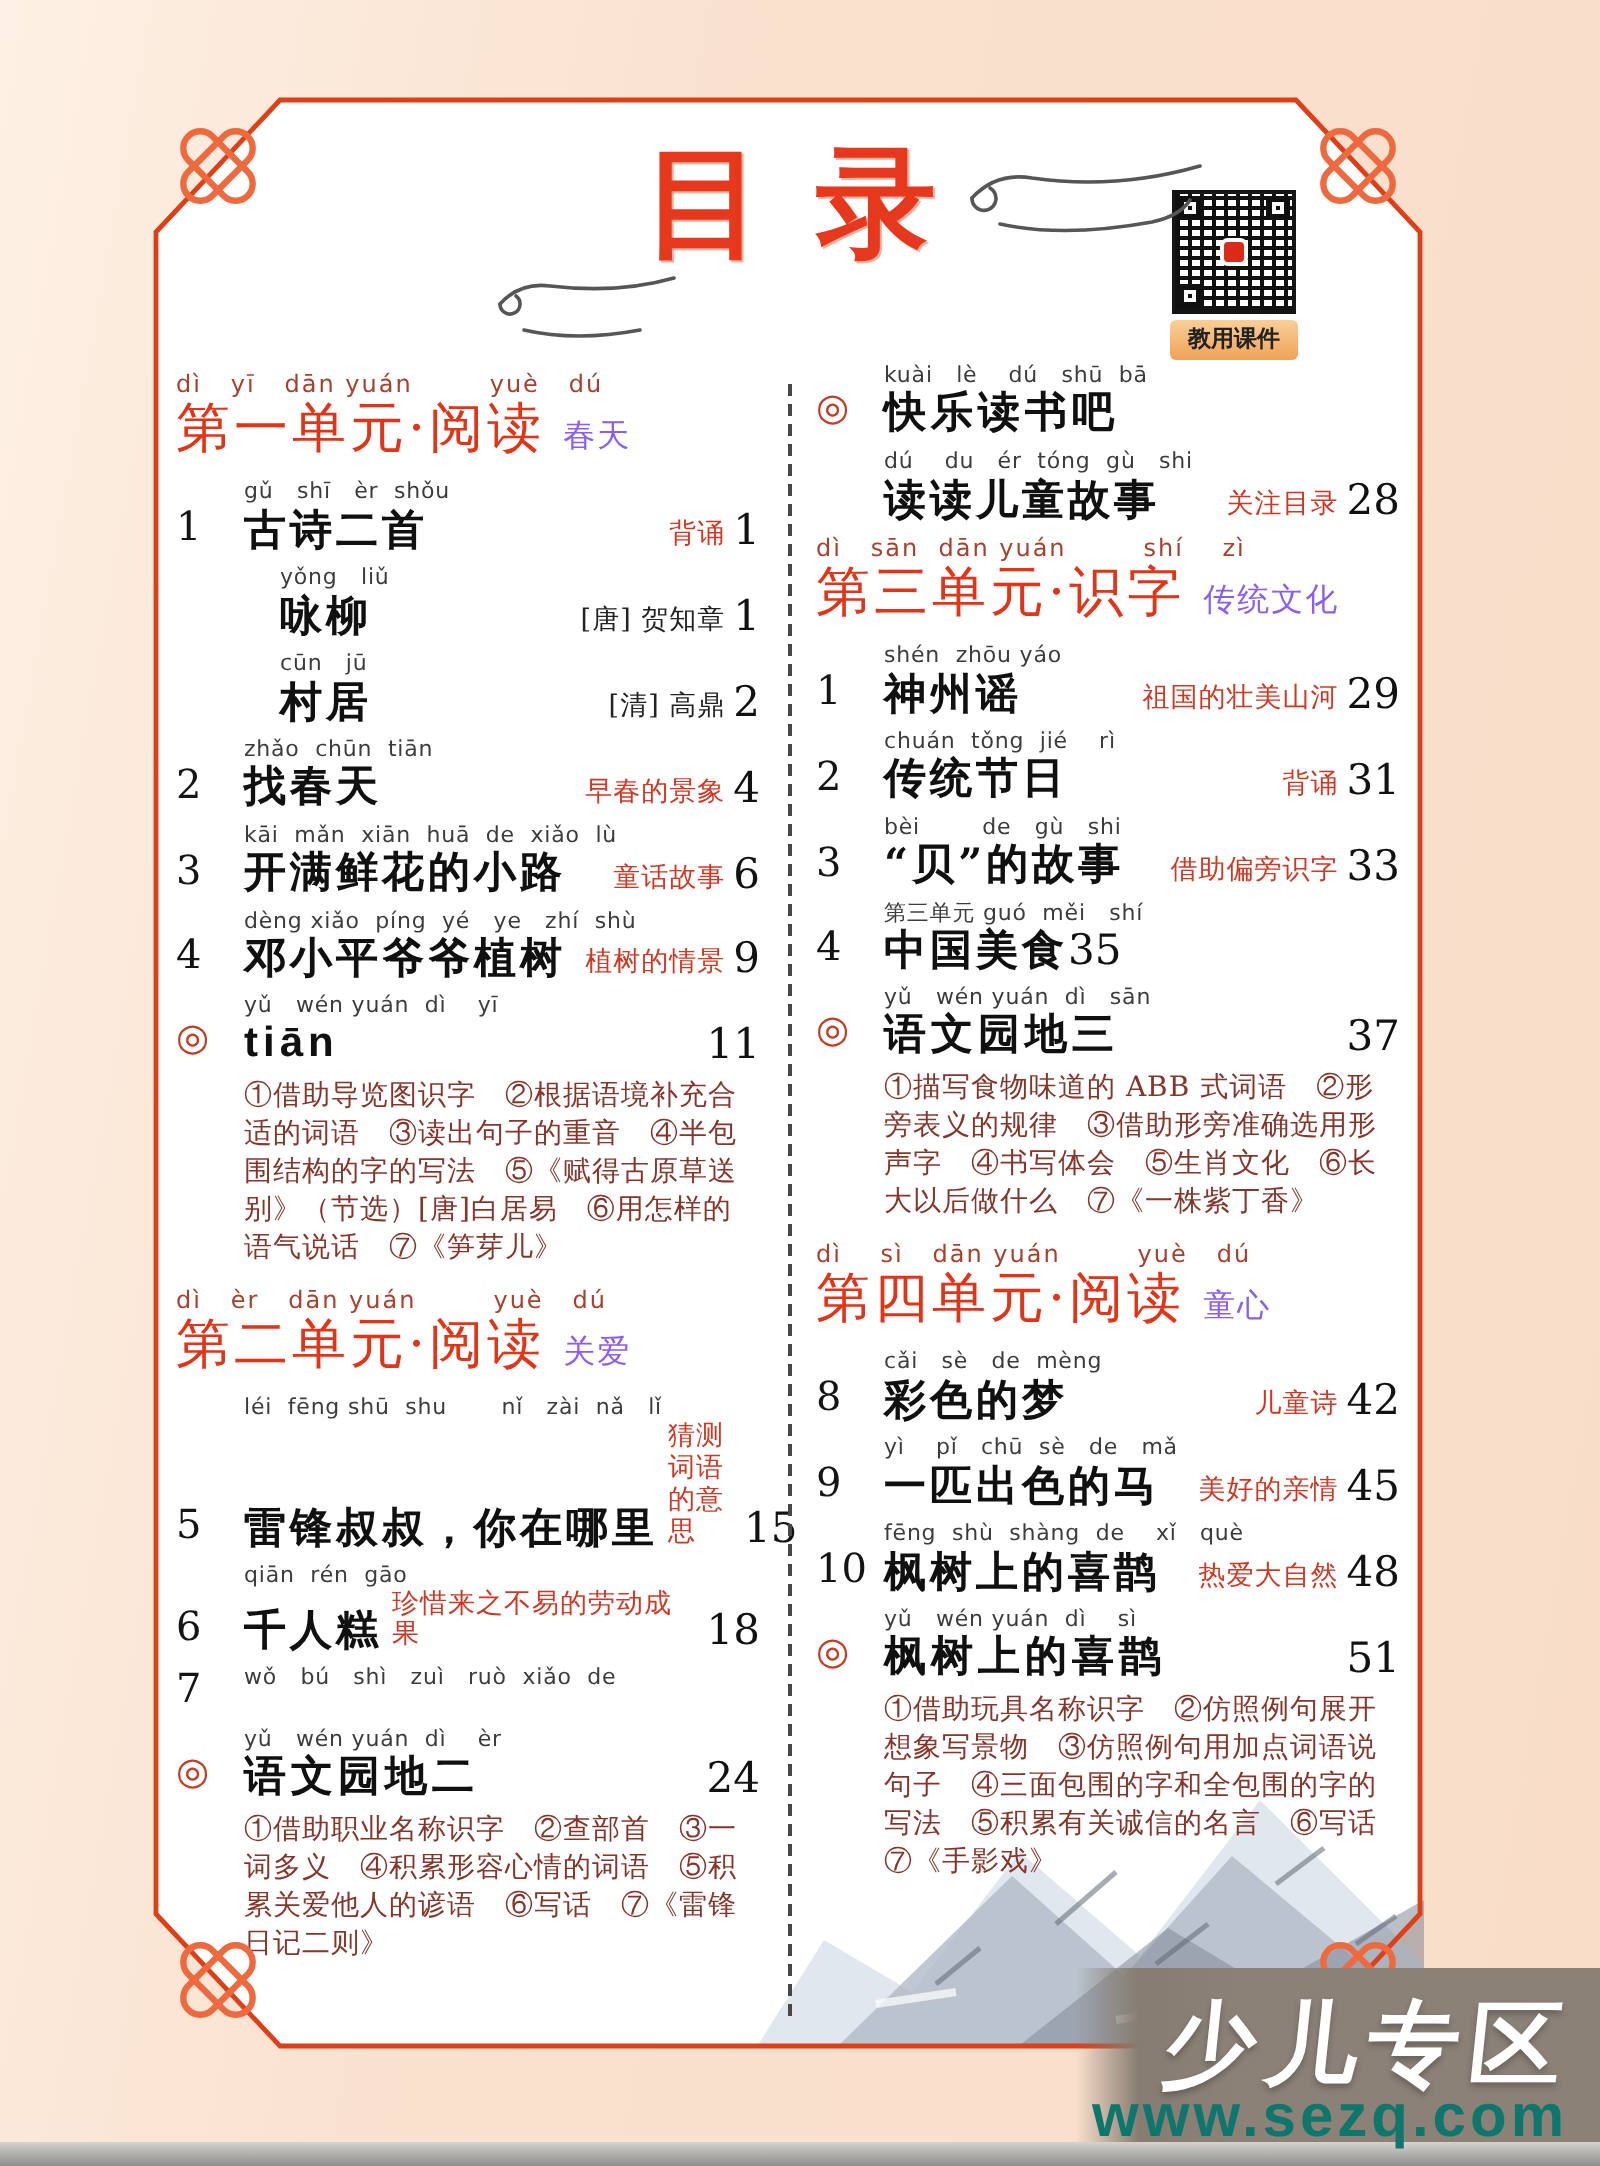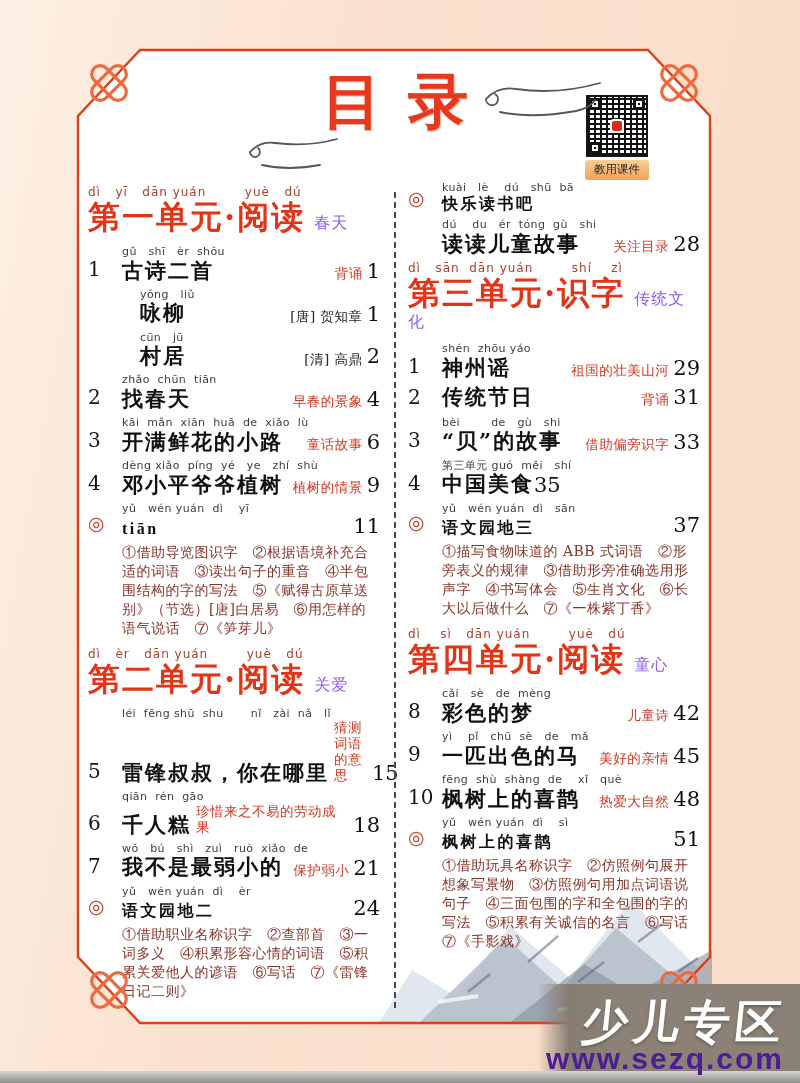--- a/index.html
+++ b/index.html
@@ -22,62 +22,62 @@
   .qr-wrap{position:absolute;left:585px;top:95px;z-index:5;width:64px;}
   .qr{width:58px;height:58px;margin:0 auto;background:#fff;border:2px solid #151515;position:relative;
       background-image:repeating-linear-gradient(0deg,#111 0 2px,transparent 2px 5px),
                        repeating-linear-gradient(90deg,#111 0 2px,transparent 2px 6px);
       background-size:100% 100%;}
   .qr .f{position:absolute;width:12px;height:12px;border:3px solid #101010;background:#fff;box-sizing:border-box;}
   .qr .f.tl{left:1px;top:1px}.qr .f.tr{right:1px;top:1px}.qr .f.bl{left:1px;bottom:1px}
   .qr .f::after{content:"";position:absolute;left:2px;top:2px;width:2px;height:2px;background:#101010;}
   .qr .dot{position:absolute;left:50%;top:50%;width:14px;height:14px;margin:-7px 0 0 -7px;border-radius:4px;
            background:#d92b1a;border:2px solid #fff;box-sizing:border-box;}
-  .qr-label{margin-top:3px;text-align:center;font-size:11.5px;font-weight:400;color:#222;
+  .qr-label{margin-top:3px;text-align:center;font-size:11.5px;font-weight:700;color:#222;
             background:linear-gradient(#f9cf96,#f0a259);border-radius:3px;padding:2px 0 3px;
             font-family:"Liberation Sans",sans-serif;}
 
   
   .col{position:absolute;top:181px;width:292px;z-index:4;}
   .col-left{left:88px;} .col-right{left:408px;}
   .divider{position:absolute;left:394px;top:192px;height:816px;border-left:2px dashed #474747;z-index:4;}
 
   .sec{margin:4px 0 9px;}
   .sec-pinyin{font-family:"DejaVu Sans",sans-serif;font-size:12px;color:#a8402e;white-space:pre;letter-spacing:1px;}
-  .sec-title{font-size:32px;font-weight:700;color:#e23417;letter-spacing:2px;line-height:1.15;}
+  .sec-title{font-size:27px;font-weight:400;color:#e23417;letter-spacing:2px;line-height:1.15;}
   .sec-tag{font-size:16px;color:#8b5cf6;margin-left:9px;letter-spacing:1px;}
 
   .row{display:flex;margin-bottom:5px;}
   .row-num{width:34px;flex:0 0 34px;font-size:20px;color:#141414;display:flex;align-items:flex-end;line-height:1.2;padding-bottom:2px;}
   .row-num.mark{color:#c23b22;font-size:19px;padding-bottom:3px;}
   .row-body{flex:1;min-width:0;}
   .row.ind .row-body{margin-left:18px;}
   .pinyin{font-family:"DejaVu Sans",sans-serif;font-size:11px;color:#3c3c3c;white-space:pre;letter-spacing:.4px;line-height:1.25;}
   .line{display:flex;align-items:flex-end;}
   .title{font-size:21px;font-weight:700;color:#101010;white-space:nowrap;letter-spacing:2px;line-height:1.15;}
-  .gtitle{font-family:Liberation Serif, serif;font-size:16px;font-weight:700;letter-spacing:2.5px;}
+  .gtitle{font-family:Liberation Sans, sans-serif;font-size:21px;font-weight:700;letter-spacing:2.5px;}
   .mid{flex:1;display:flex;flex-direction:row;justify-content:flex-end;min-width:34px;margin:0 4px 0 5px;}
   .note{font-size:13.5px;line-height:1.18;margin-bottom:1px;letter-spacing:.5px;}
   .note.red{color:#cf3823;} .note.black{color:#222;}
   .leader{height:5px;margin-bottom:5px;background-image:radial-gradient(circle,#1d1d1d 1.25px,transparent 1.55px);
           background-size:7px 5px;background-repeat:repeat-x;background-position:0 60%;}
   .pageno{font-size:21px;color:#111;line-height:1;padding-bottom:1px;}
   .gnotes{margin:2px 0 9px 34px;font-size:14px;line-height:19px;color:#86352a;letter-spacing:.5px;}
 
   
   .mountain{position:absolute;left:378px;top:842px;width:334px;height:182px;z-index:2;opacity:.95;}
 
   
   .wm-patch{position:absolute;left:538px;top:984px;right:0;bottom:0;z-index:7;
     background:linear-gradient(to right,rgba(134,124,114,0) 0,#867c71 12%,#8b8177 30%,#8b8177 100%);}
   .wm-brand{position:absolute;right:14px;top:992px;z-index:8;font-family:"Liberation Sans",sans-serif;
     font-size:46px;font-weight:900;color:#fff;letter-spacing:5px;transform:skewX(-6deg);
     text-shadow:0 2px 3px rgba(0,0,0,.25);}
   .wm-url{position:absolute;right:16px;top:1042px;z-index:8;font-family:"Liberation Sans",sans-serif;
-    font-size:30px;font-weight:700;color:#4c1d95;letter-spacing:2px;}
+    font-size:30px;font-weight:700;color:#0f766e;letter-spacing:2px;}
   .bottom-strip{position:absolute;left:0;right:0;bottom:0;height:12px;z-index:7;
     background:linear-gradient(to bottom,#d6d3cf,#8d8d8d);}
 </style>
 </head>
 <body>
 
 <div id="stage">
 
   <div class="page-white"></div>
 
@@ -263,28 +263,20 @@
               <div class="leader"></div>
             </div>
             <span class="pageno">18</span>
           </div>
         </div>
       </div>
       <div class="row">
         <div class="row-num">7</div>
         <div class="row-body">
           <div class="pinyin">wǒ   bú   shì   zuì   ruò  xiǎo  de</div>
-          <div class="line">
-            <span class="title">我不是最弱小的</span>
-            <div class="mid">
-              <div class="note red">保护弱小</div>
-              <div class="leader"></div>
-            </div>
-            <span class="pageno">21</span>
-          </div>
         </div>
       </div>
       <div class="row">
         <div class="row-num mark">◎</div>
         <div class="row-body">
           <div class="pinyin">yǔ   wén yuán  dì    èr</div>
           <div class="line">
             <span class="title gtitle">语文园地二</span>
             <div class="mid">
               <div class="leader"></div>
@@ -333,20 +325,21 @@
               <div class="note red">祖国的壮美山河</div>
               <div class="leader"></div>
             </div>
             <span class="pageno">29</span>
           </div>
         </div>
       </div>
       <div class="row">
         <div class="row-num">2</div>
         <div class="row-body">
+          <div class="pinyin">chuán  tǒng  jié    rì</div>
           <div class="line">
             <span class="title">传统节日</span>
             <div class="mid">
               <div class="note red">背诵</div>
               <div class="leader"></div>
             </div>
             <span class="pageno">31</span>
           </div>
         </div>
       </div>

